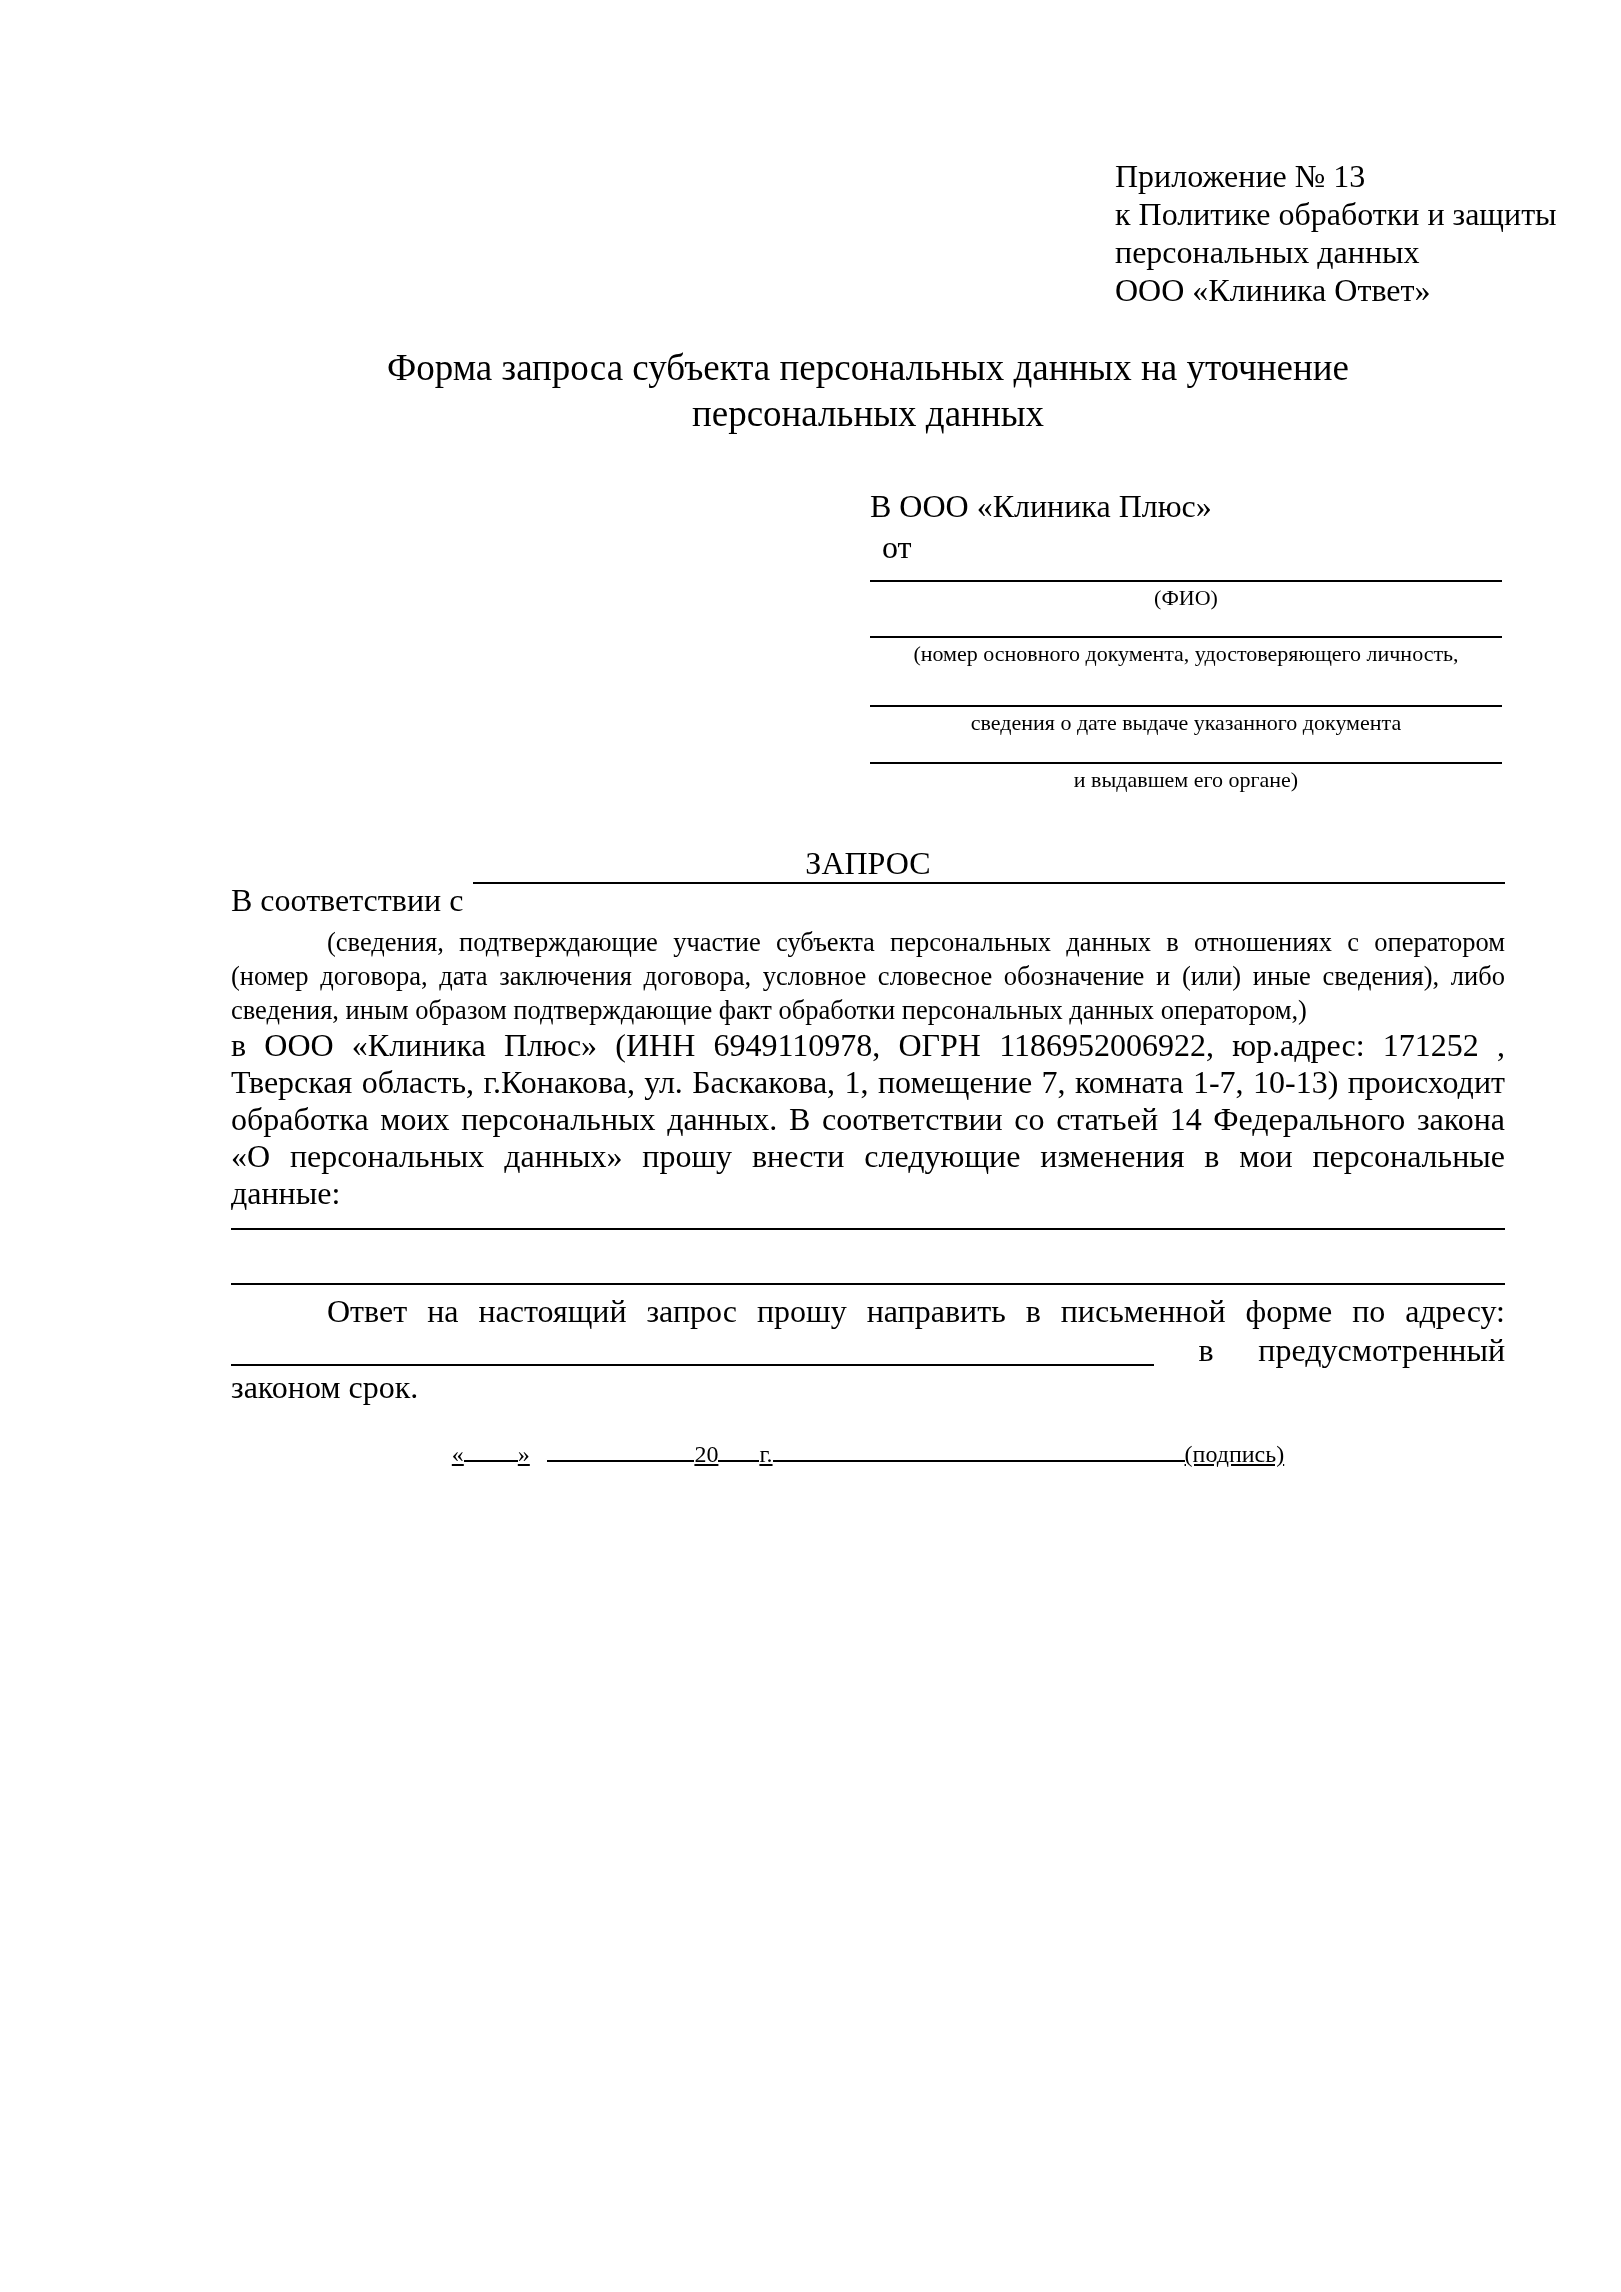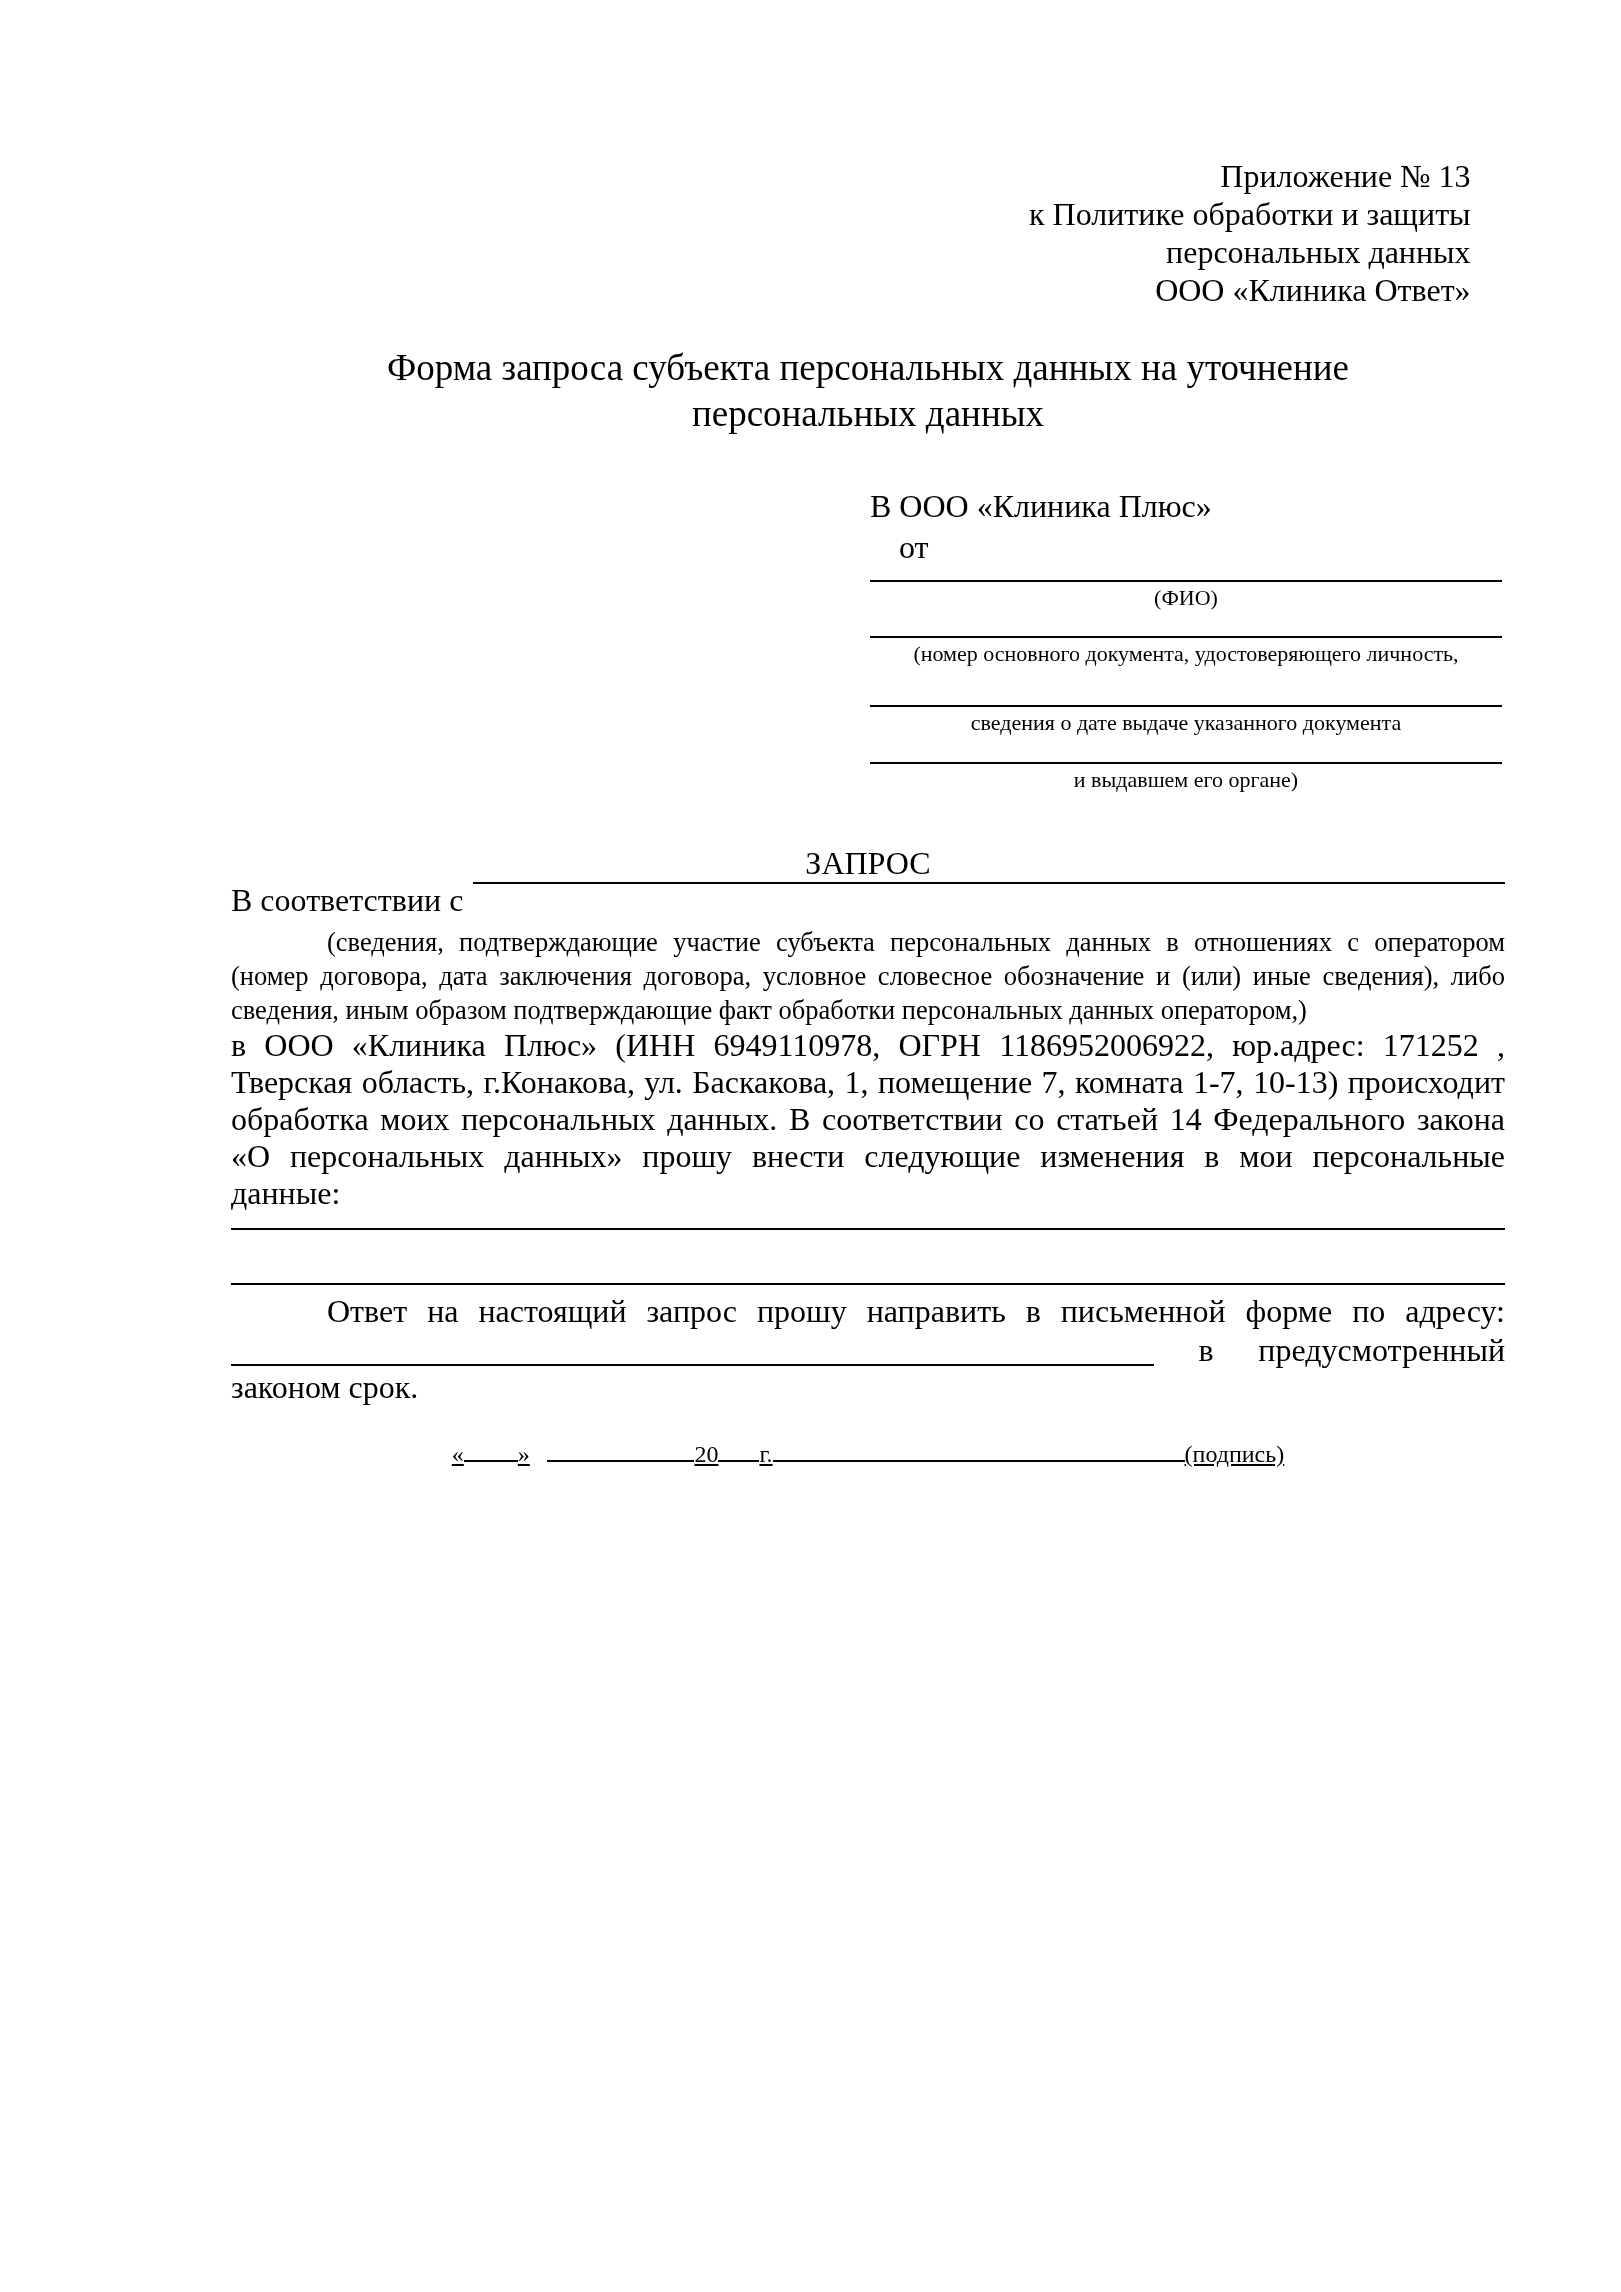--- a/index.html
+++ b/index.html
@@ -4,26 +4,26 @@
 <style>
   html,body{margin:0;padding:0;background:#888;}
   .page{
     position:relative;
     width:1621px;height:2293px;
     background:#ffffff;color:#000;
     font-family:"Liberation Serif","DejaVu Serif",serif;
     overflow:hidden;
   }
   
-  .hdr{position:absolute;left:1029px;top:157px;font-size:32px;line-height:38px;white-space:nowrap;text-align:right;}
+  .hdr{position:absolute;left:1115px;top:157px;font-size:32px;line-height:38px;white-space:nowrap;}
   
   .title{position:absolute;left:231px;top:345px;width:1274px;text-align:center;font-weight:normal;font-size:37px;line-height:46px;}
   
   .recipient{position:absolute;left:870px;top:486px;width:632px;font-size:32px;line-height:41px;}
-  .r-from{margin-left:29px;}
+  .r-from{margin-left:12px;}
   .r-line{border-bottom:2.9px solid #000;}
   .r-cap{font-size:22px;line-height:31px;text-align:center;}
   
   .main{position:absolute;left:231px;top:845px;width:1274px;font-size:32px;line-height:37px;}
   .zapros{text-align:center;line-height:37px;}
   .accord{display:flex;align-items:flex-start;height:43px;}
   .accord-label{white-space:nowrap;padding-right:9.8px;}
   .fill{flex:1;border-bottom:2.9px solid #000;margin-bottom:3.9px;}
   .note{font-size:26.5px;line-height:34px;text-align:justify;text-indent:96px;}
   .bodyp{text-align:justify;line-height:37px;}

